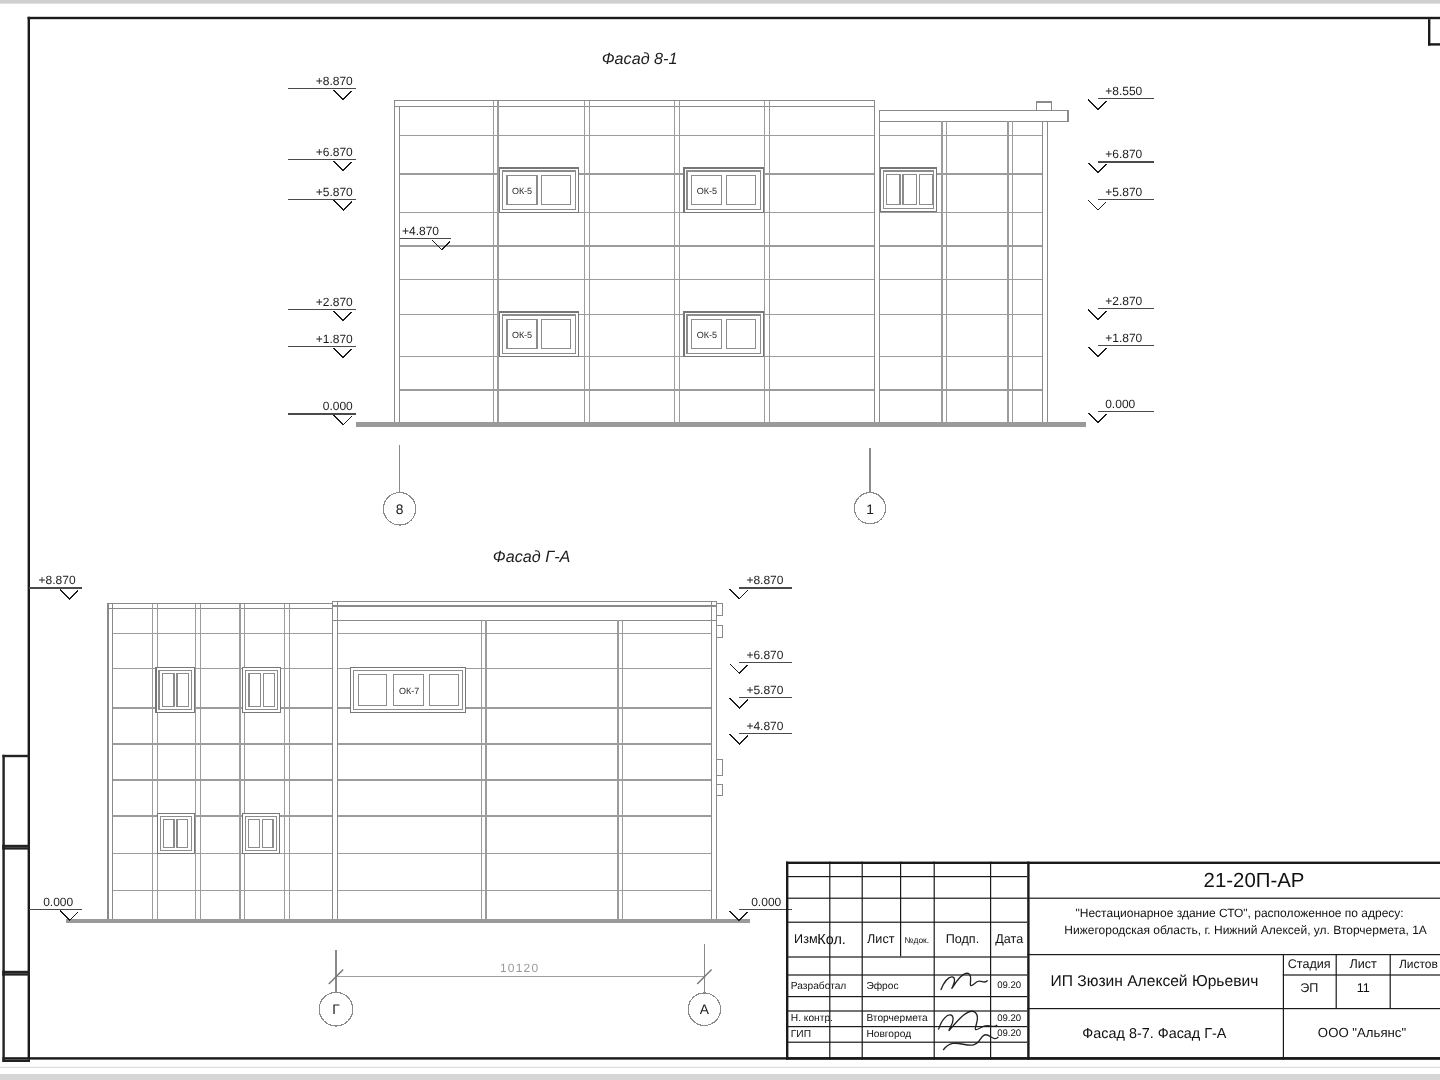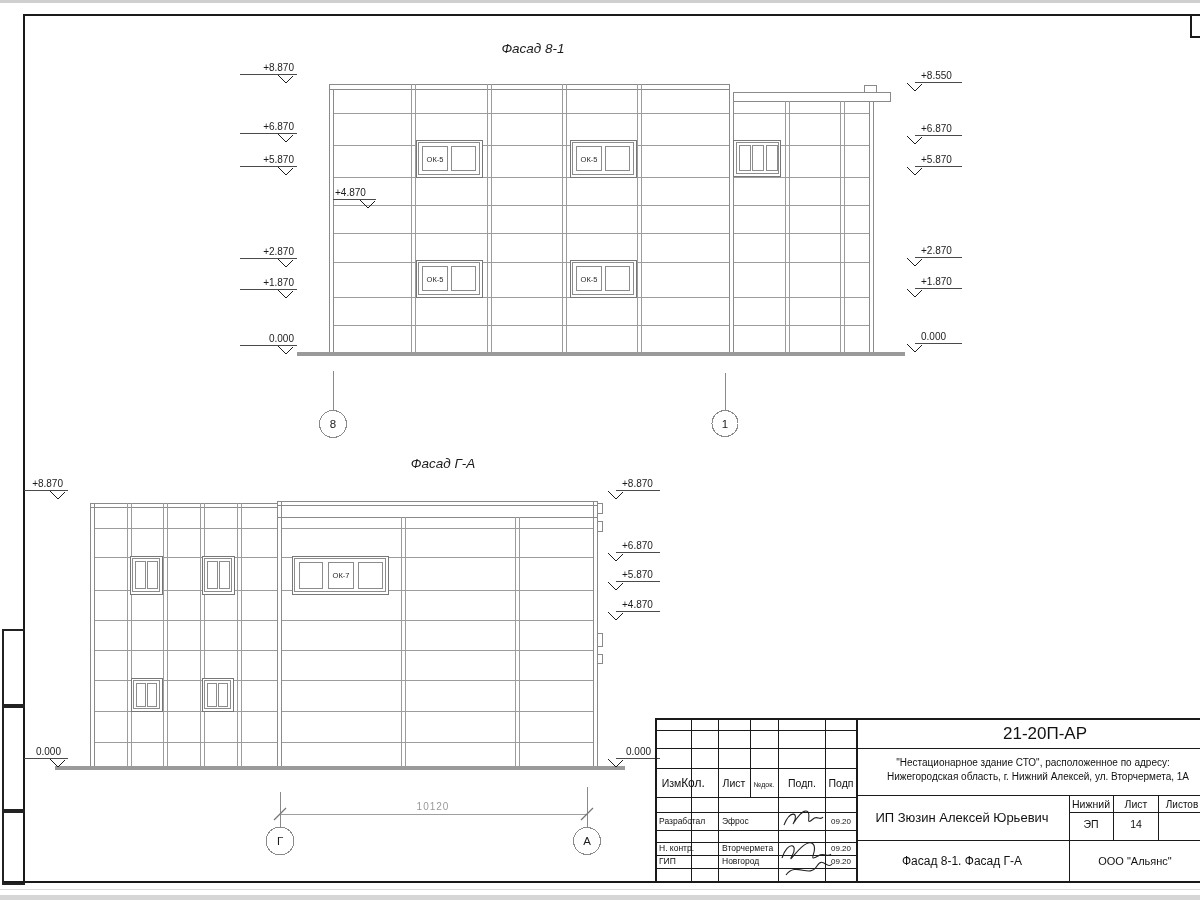--- a/index.html
+++ b/index.html
@@ -371,42 +371,42 @@
     <div class="tbl" style="left:201px;top:122px;width:344px;height:1px"></div>
     <div class="tbl" style="left:414px;top:77px;width:1px;height:88px"></div>
     <div class="tbl" style="left:458px;top:77px;width:1px;height:45px"></div>
     <div class="tbl" style="left:503px;top:77px;width:1px;height:45px"></div>
 
     <div class="tbt ctr" style="left:18px;top:65px;font-size:10.5px">Изм.</div>
     <div class="tbt ctr" style="left:38px;top:65px;font-size:12px">Кол.</div>
     <div class="tbt ctr" style="left:79px;top:65px;font-size:10.5px">Лист</div>
     <div class="tbt ctr" style="left:109px;top:66px;font-size:7px">№док.</div>
     <div class="tbt ctr" style="left:147px;top:65px;font-size:10.5px">Подп.</div>
-    <div class="tbt ctr" style="left:186px;top:65px;font-size:10.5px">Подп</div>
+    <div class="tbt ctr" style="left:186px;top:65px;font-size:10.5px">Дата</div>
 
     <div class="tbt lft" style="left:4px;top:103px;font-size:8.5px">Разработал</div>
     <div class="tbt lft" style="left:67px;top:103px;font-size:8.5px">Эфрос</div>
     <div class="tbt ctr" style="left:186px;top:103px;font-size:8px">09.20</div>
     <div class="tbt lft" style="left:4px;top:130px;font-size:8.5px">Н. контр.</div>
     <div class="tbt lft" style="left:67px;top:130px;font-size:8.5px">Вторчермета</div>
     <div class="tbt ctr" style="left:186px;top:130px;font-size:8px">09.20</div>
     <div class="tbt lft" style="left:4px;top:143px;font-size:8.5px">ГИП</div>
     <div class="tbt lft" style="left:67px;top:143px;font-size:8.5px">Новгород</div>
     <div class="tbt ctr" style="left:186px;top:143px;font-size:8px">09.20</div>
 
     <div class="tbt ctr" style="left:390px;top:16px;font-size:17px">21-20П-АР</div>
 
     <div class="tbt ctr" style="left:378px;top:44px;font-size:10px">"Нестационарное здание СТО", расположенное по адресу:</div>
     <div class="tbt ctr" style="left:383px;top:58px;font-size:10px">Нижегородская область, г. Нижний Алексей, ул. Вторчермета, 1А</div>
 
     <div class="tbt ctr" style="left:307px;top:99px;font-size:13px">ИП Зюзин Алексей Юрьевич</div>
 
-    <div class="tbt ctr" style="left:436px;top:86px;font-size:10.5px">Нижний</div>
+    <div class="tbt ctr" style="left:436px;top:86px;font-size:10.5px">Стадия</div>
     <div class="tbt ctr" style="left:481px;top:86px;font-size:10.5px">Лист</div>
     <div class="tbt ctr" style="left:527px;top:86px;font-size:10px">Листов</div>
     <div class="tbt ctr" style="left:436px;top:106px;font-size:10.5px">ЭП</div>
-    <div class="tbt ctr" style="left:481px;top:106px;font-size:10.5px">14</div>
-
-    <div class="tbt ctr" style="left:307px;top:143px;font-size:12px">Фасад 8-1. Фасад Г-А</div>
+    <div class="tbt ctr" style="left:481px;top:106px;font-size:10.5px">11</div>
+
+    <div class="tbt ctr" style="left:307px;top:143px;font-size:12px">Фасад 8-7. Фасад Г-А</div>
     <div class="tbt ctr" style="left:480px;top:143px;font-size:11px">ООО "Альянс"</div>
   </div>
 
 </div>
 
 </body></html>

